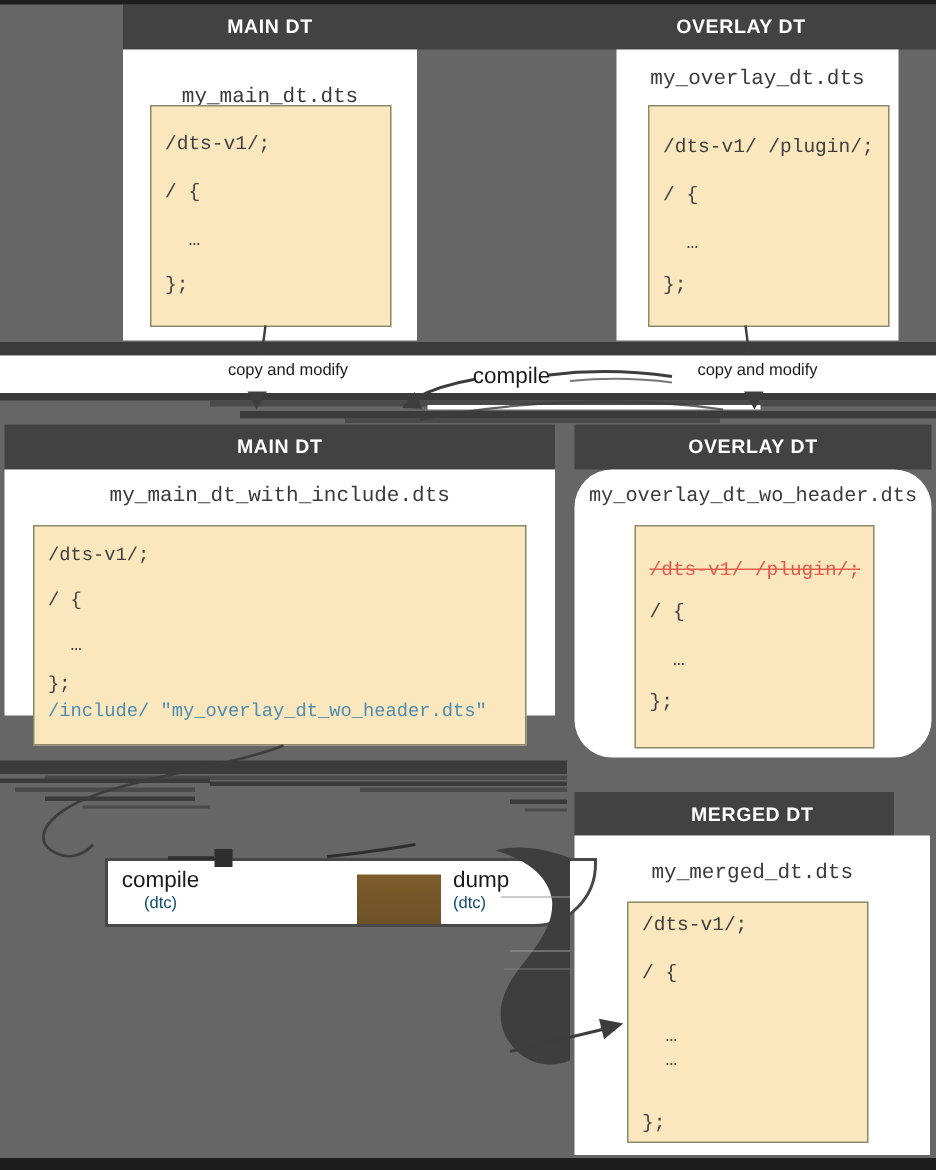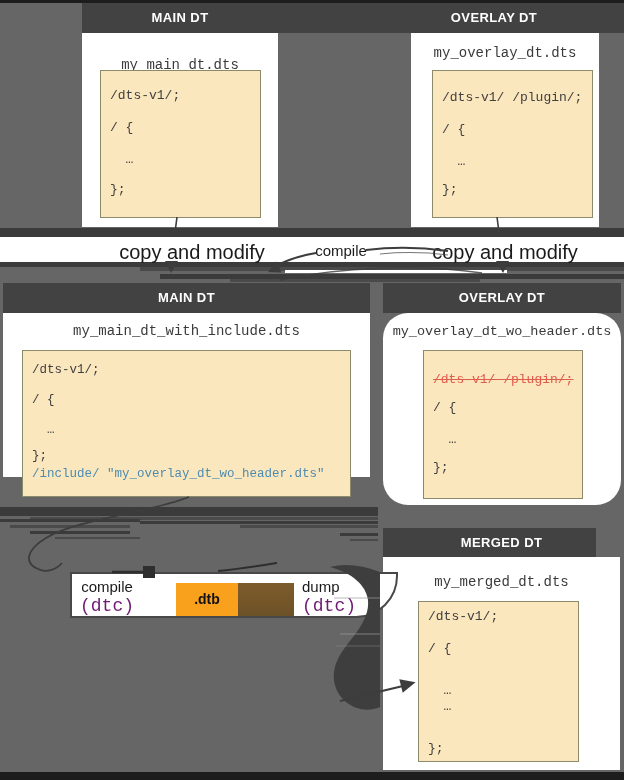--- a/index.html
+++ b/index.html
@@ -33,29 +33,29 @@
   #cb-overlay-mid .cl:nth-child(1){top:22px;color:var(--strike-red,#e05d4e);text-decoration:line-through;}
   #cb-overlay-mid .cl:nth-child(2){top:50px}#cb-overlay-mid .cl:nth-child(3){top:82px}
   #cb-overlay-mid .cl:nth-child(4){top:110px}
   #cb-merged .cl:nth-child(1){top:8px}#cb-merged .cl:nth-child(2){top:40px}
   #cb-merged .cl:nth-child(3){top:82px}#cb-merged .cl:nth-child(4){top:98px}
   #cb-merged .cl:nth-child(5){top:140px}
 
   
   .band{position:absolute;background:#fff;z-index:30;}
   #band-top{left:0;top:237px;width:624px;height:25px;}
-  .band .lbl{position:absolute;font-size:20px;color:#1a1a1a;text-align:center;}
+  .band .lbl{position:absolute;font-size:11px;color:#1a1a1a;text-align:center;}
   #lbl-copy-left{left:110px;top:4px;width:164px;}
   #lbl-include{left:302px;top:5px;width:78px;font-size:15px;}
   #lbl-copy-right{left:423px;top:4px;width:164px;}
 
   #band-compile{left:50px;top:572px;width:328px;height:46px;border:2px solid #484848;
                 border-bottom-right-radius:42px;box-sizing:border-box;margin-left:20px;}
   #band-compile .t1{position:absolute;font-size:15px;color:#1a1a1a;text-align:center;width:62px;}
-  #band-compile .t2{position:absolute;font-family:Liberation Mono, monospace;font-size:18px;color:#701a75;
+  #band-compile .t2{position:absolute;font-family:Liberation Sans, sans-serif;font-size:11px;color:#0c4a6e;
                     text-align:center;width:62px;}
   #lbl-compile{left:4px;top:4px;}
   #lbl-compile-tool{left:4px;top:22px;}
   #dtb-box{position:absolute;left:104px;top:9px;width:62px;height:33px;background:var(--dtb-orange,#f9a11c);
            text-align:center;line-height:33px;font-weight:bold;font-size:14px;color:#111;}
   #brown-box{position:absolute;left:166px;top:9px;width:56px;height:33px;
              background:linear-gradient(#7d5c2b,#6d5127);}
   #lbl-dump{left:230px;top:4px;text-align:left !important;}
   #lbl-dump-tool{left:230px;top:22px;text-align:left !important;}
 
@@ -164,21 +164,20 @@
 
   <div class="band" id="band-top">
     <div class="lbl" id="lbl-copy-left">copy and modify</div>
     <div class="lbl" id="lbl-include">compile</div>
     <div class="lbl" id="lbl-copy-right">copy and modify</div>
   </div>
 
   <div class="band" id="band-compile">
     <div class="t1" id="lbl-compile">compile</div>
     <div class="t2" id="lbl-compile-tool">(dtc)</div>
-    <div id="dtb-box">.dtb</div>
     <div id="brown-box"></div>
     <div class="t1" id="lbl-dump">dump</div>
     <div class="t2" id="lbl-dump-tool">(dtc)</div>
   </div>
 
   <svg id="svg-top" width="624" height="780" viewBox="0 0 624 780">
 
     <polygon points="165,261 178,261 171,273" fill="#3d3d3d"></polygon>
     <polygon points="496,261 509,261 503,273" fill="#3d3d3d"></polygon>
 

